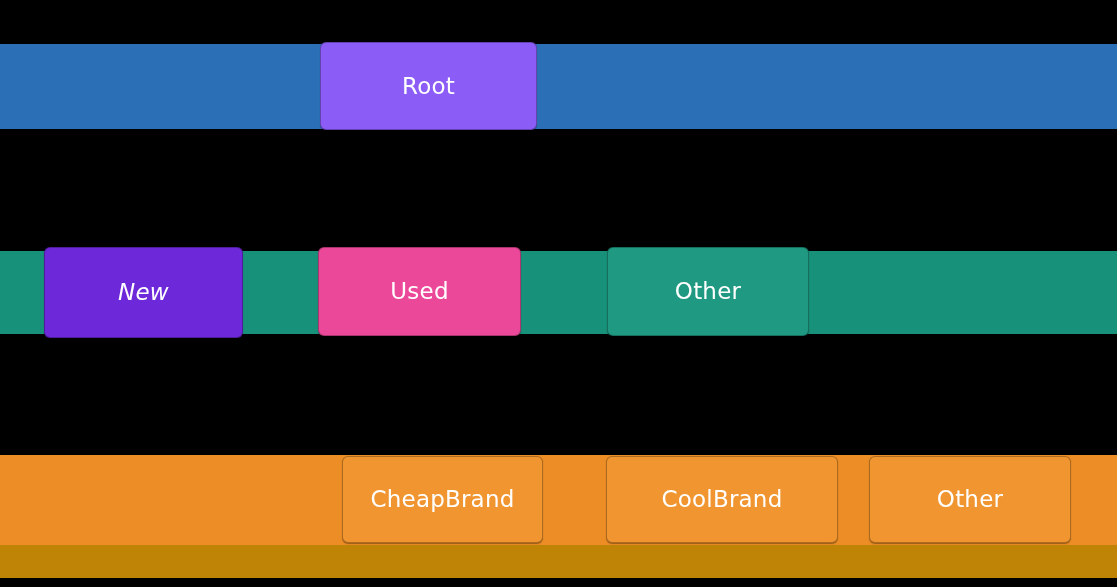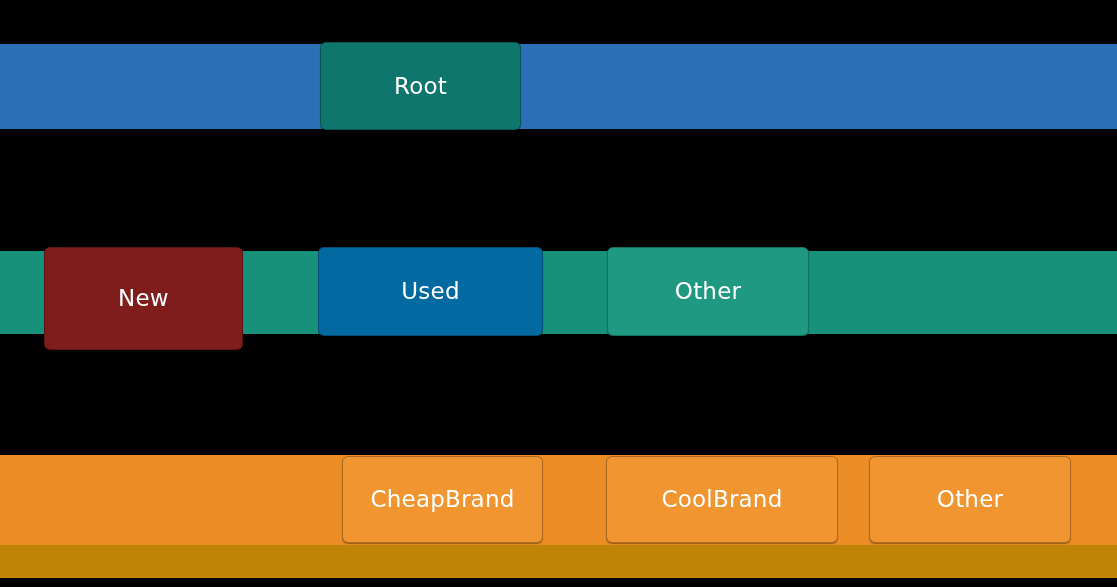--- a/index.html
+++ b/index.html
@@ -39,28 +39,28 @@
   .footer-strip {
     position: absolute;
     left: 0;
   }
 </style>
 </head>
 <body>
 
 <div class="canvas" style="width: 1117px; height: 587px; background: rgb(0, 0, 0);">
     <div class="level-bar" style="left: 0px; top: 44px; width: 1117px; height: 85px; background: rgb(43, 112, 182);"></div>
-    <div class="tree-node" style="left: 320px; top: 42px; width: 201px; height: 88px; background: #0f766e;">
+    <div class="tree-node" style="left: 320px; top: 42px; width: 217px; height: 88px; background: #8b5cf6;">
       <span class="node-label" style="color: rgb(255, 255, 255);">Root</span>
     </div>
     <div class="level-bar" style="left: 0px; top: 251px; width: 1117px; height: 83px; background: rgb(24, 145, 122);"></div>
-    <div class="tree-node" style="left: 44px; top: 247px; width: 199px; height: 103px; background: #7f1d1d;">
+    <div class="tree-node" style="left: 44px; top: 247px; width: 199px; height: 91px; background: #6d28d9; font-style: italic;">
       <span class="node-label" style="color: rgb(255, 255, 255);">New</span>
     </div>
-    <div class="tree-node" style="left: 318px; top: 247px; width: 225px; height: 89px; background: #0369a1;">
+    <div class="tree-node" style="left: 318px; top: 247px; width: 203px; height: 89px; background: #ec4899;">
       <span class="node-label" style="color: rgb(255, 255, 255);">Used</span>
     </div>
     <div class="tree-node" style="left: 607px; top: 247px; width: 202px; height: 89px; background: rgb(31, 153, 130);">
       <span class="node-label" style="color: rgb(255, 255, 255);">Other</span>
     </div>
     <div class="level-bar" style="left: 0px; top: 455px; width: 1117px; height: 90px; background: rgb(236, 141, 37);"></div>
     <div class="tree-node" style="left: 342px; top: 456px; width: 201px; height: 87px; background: rgb(240, 149, 47);">
       <span class="node-label" style="color: rgb(255, 255, 255);">CheapBrand</span>
     </div>
     <div class="tree-node" style="left: 606px; top: 456px; width: 232px; height: 87px; background: rgb(240, 149, 47);">

